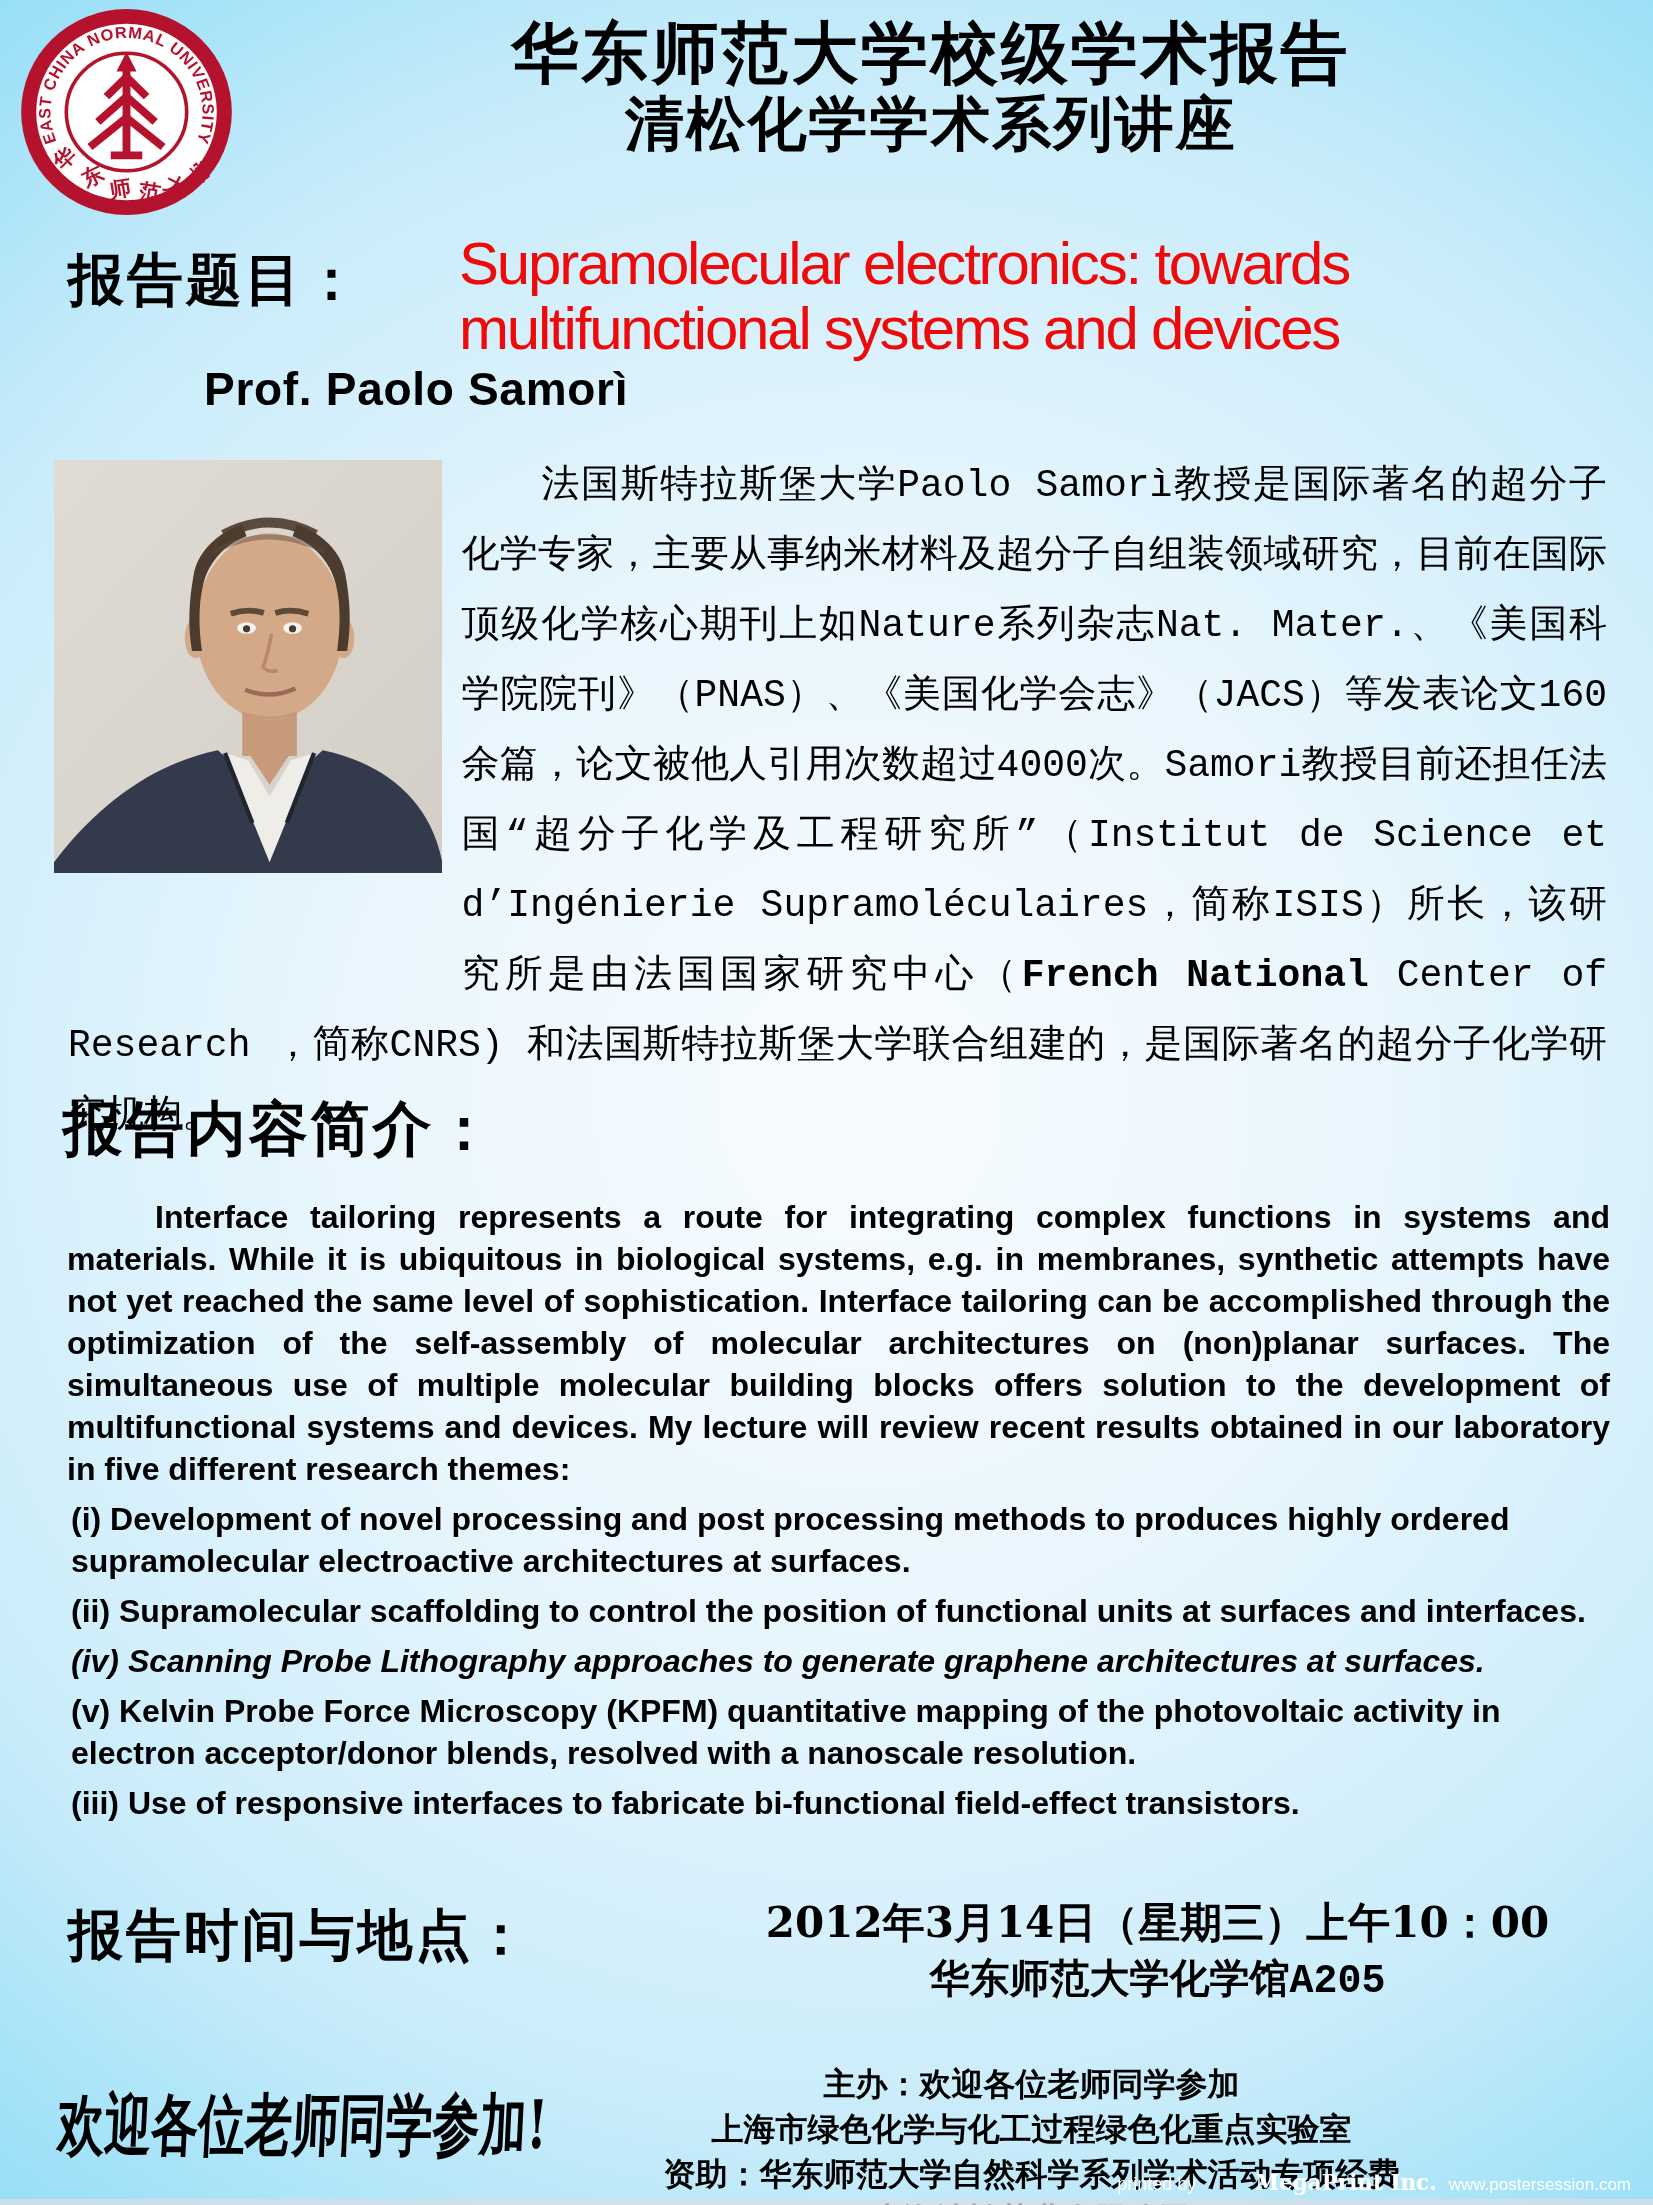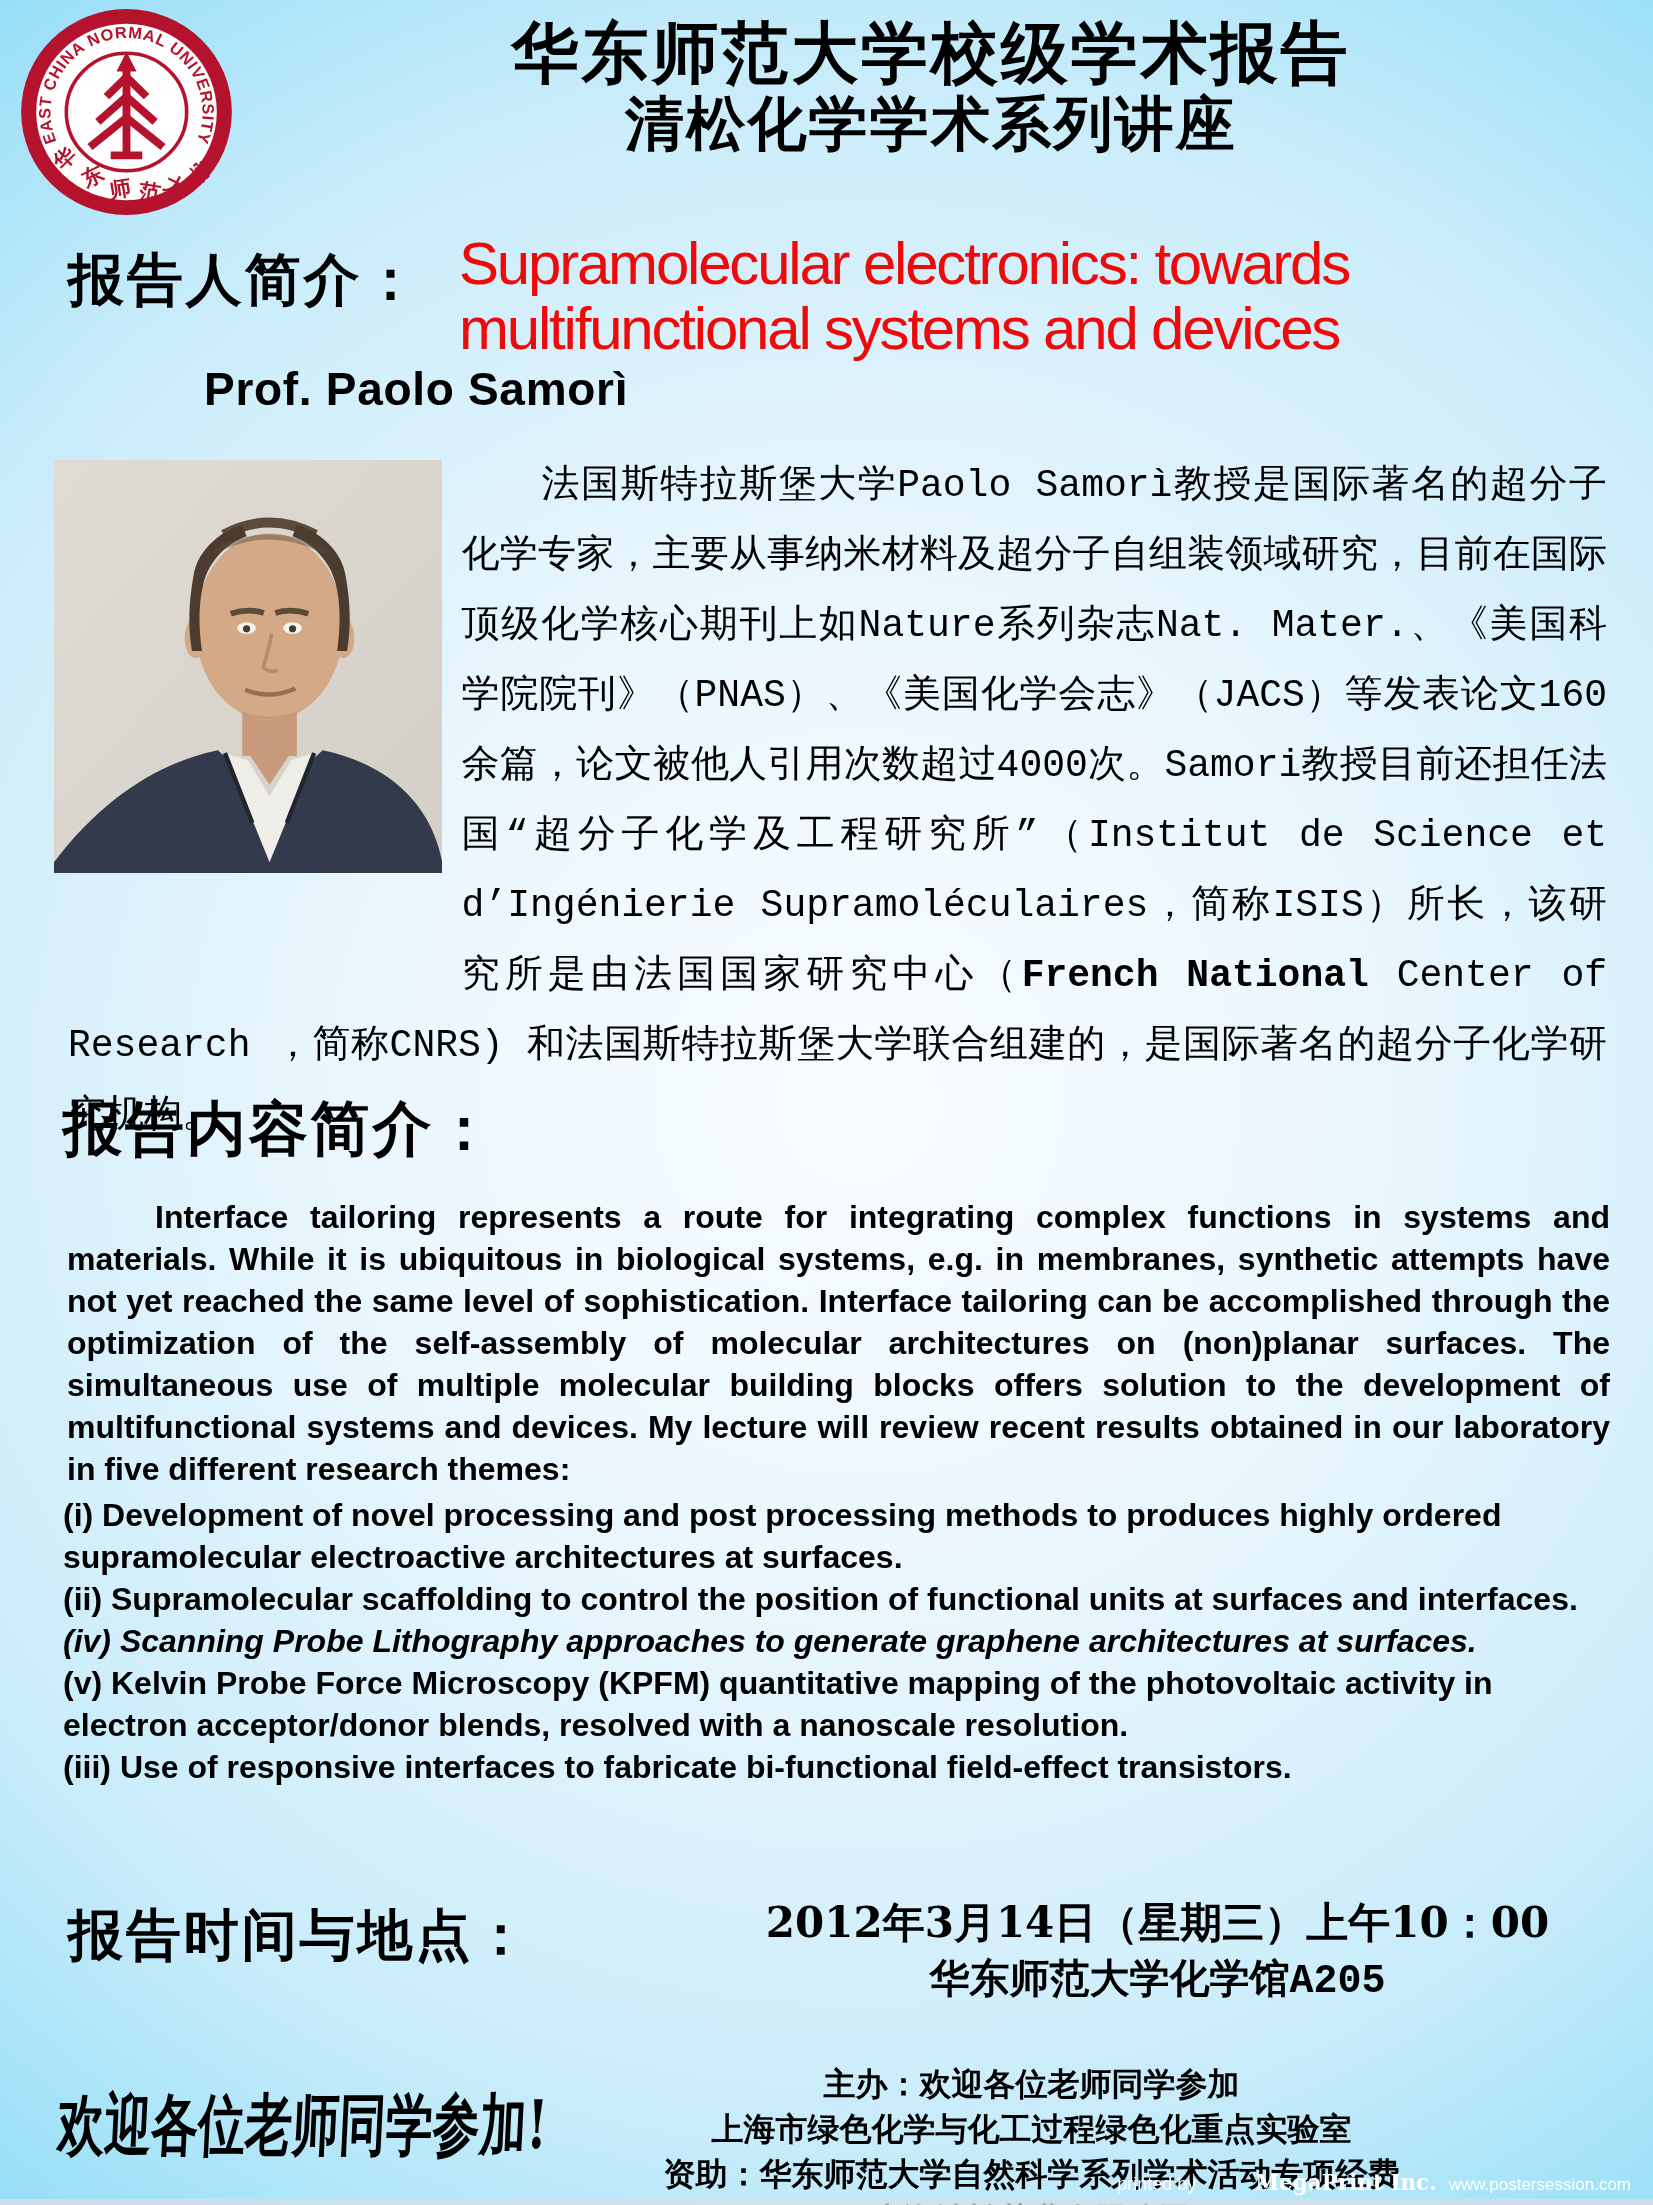--- a/index.html
+++ b/index.html
@@ -37,21 +37,21 @@
        font-size:38px;line-height:70px;text-align:justify;text-indent:80px;}
   .photo{float:left;width:388px;height:413px;margin:8.6px 20px 104px -14.4px;}
   .bio-bold{font-family:Liberation Mono, monospace;font-weight:bold;}
 
   
   .abstract-label{position:absolute;left:63px;top:1090px;font-size:59px;}
   .abstract{position:absolute;left:63px;right:40px;top:1192px;
             font-family:"Liberation Sans",sans-serif;font-weight:bold;
             font-size:32px;line-height:42px;}
   .abs-p{margin:4px;text-align:justify;text-indent:88px;}
-  .abs-item{text-align:left;margin:0;}
+  .abs-item{text-align:left;margin:8px;}
   .italic{font-style:italic;}
 
   
   .schedule-label{position:absolute;left:68px;top:1899px;font-size:55px;}
   .schedule{position:absolute;left:704px;right:43px;top:1895px;text-align:center;}
   .date-line{font-family:"DejaVu Serif",serif;font-weight:bold;font-size:42px;white-space:nowrap;}
   .loc-line{font-family:Liberation Mono, monospace;font-weight:bold;font-size:40px;white-space:nowrap;}
 
   .orgs{position:absolute;left:474px;right:65px;top:2062px;text-align:center;
         font-family:"DejaVu Serif",serif;font-weight:bold;font-size:32px;line-height:45px;}
@@ -93,21 +93,21 @@
     </g>
     <path d="M150 64 L136 92 L164 92 Z" fill="#b5122d"></path>
   </svg>
 
   <div class="header">
     <div class="h1">华东师范大学校级学术报告</div>
     <div class="h2">清松化学学术系列讲座</div>
   </div>
 
   <div class="title-row">
-    <div class="label">报告人简介：</div>
+    <div class="label">报告题目：</div>
     <div class="red-title">
       <div>Supramolecular electronics: towards</div>
       <div>multifunctional systems and devices</div>
     </div>
   </div>
 
   <div class="speaker-row">
     <div class="speaker-name">Prof. Paolo Samorì</div>
   </div>
 

